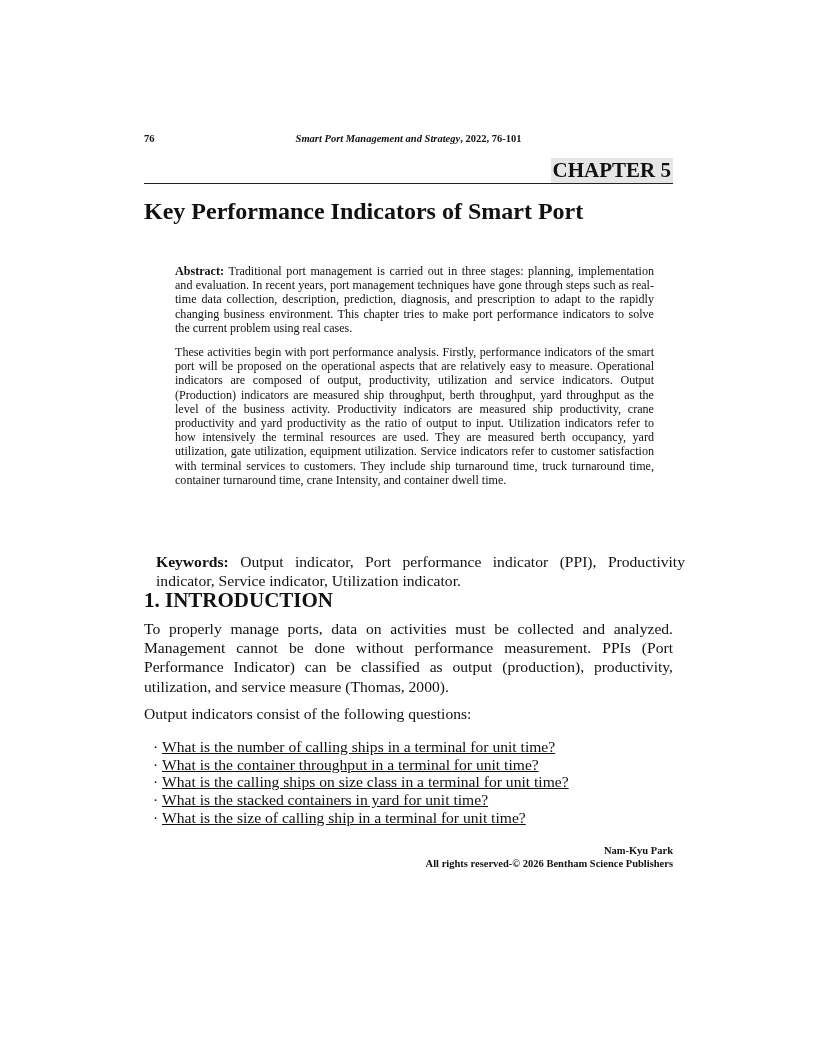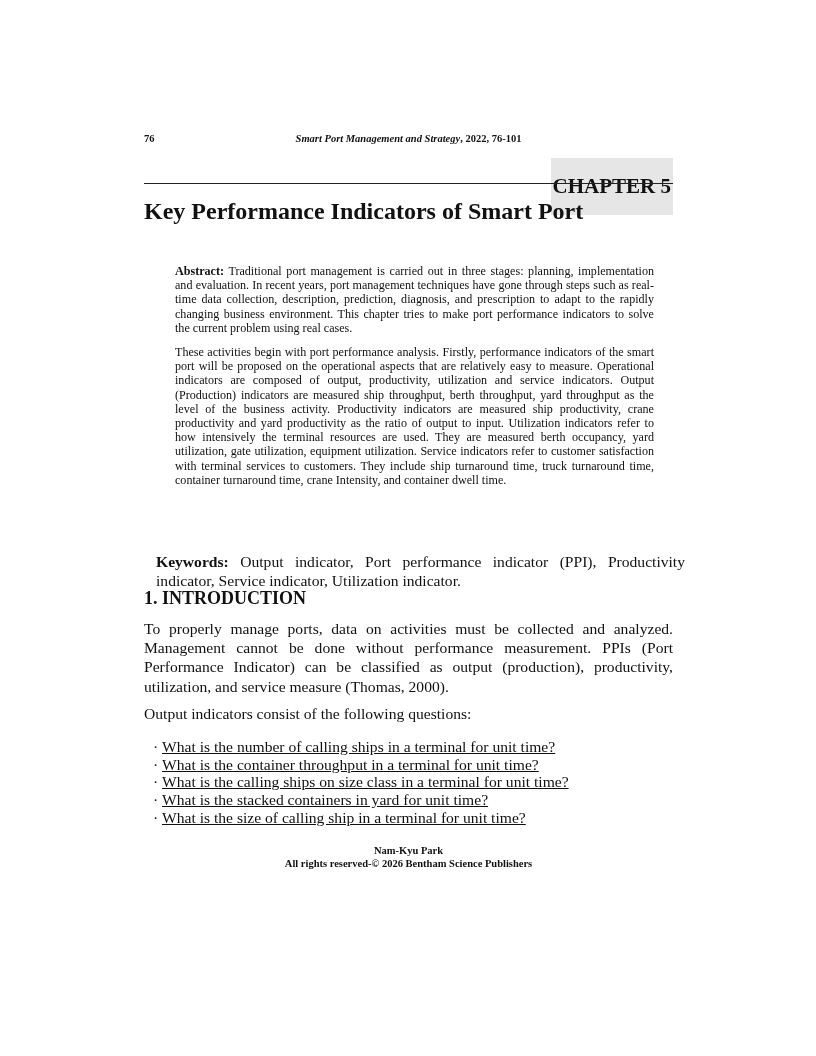--- a/index.html
+++ b/index.html
@@ -3,35 +3,35 @@
 <meta charset="utf-8">
 <style>
   html, body { margin: 0; padding: 0; background: #ffffff; }
   body { width: 816px; height: 1056px; position: relative; overflow: hidden;
          font-family: "Liberation Serif", serif; color: #111; }
   .abs { position: absolute; }
   .running-head { top: 133px; left: 144px; width: 529px; font-size: 10.5px; font-weight: bold; }
   .running-head .page-num { position: absolute; left: 0; top: 0; }
   .running-head .journal { position: absolute; left: 0; width: 529px; text-align: center; top: 0; font-style: italic; }
   .running-head .journal .plain { font-style: normal; }
-  .chapter-label { top: 158px; right: 143px; font-size: 21px; font-weight: bold; background: #e6e6e6; padding: 16px 2px; line-height: 25px; text-align: right; }
+  .chapter-label { top: 158px; right: 143px; font-size: 21px; font-weight: bold; background: #e6e6e6; padding: 0 2px; line-height: 25px; text-align: right; }
   .rule { top: 183px; left: 144px; width: 529px; height: 1px; background: #222; }
   .title { top: 198px; left: 144px; font-size: 24px; font-weight: bold; letter-spacing: 0; }
   .abstract { top: 264px; left: 175px; width: 497px; font-size: 12.1px; line-height: 14.2px; text-align: justify; }
   .abstract p { margin: 0 18px 10px 0; }
   .abstract b { font-weight: bold; }
   .body { left: 144px; width: 529px; font-size: 15.6px; line-height: 19.2px; text-align: justify; }
   .keywords { top: 540px; }
-  .section-head { top: 588px; left: 144px; font-size: 18px; font-weight: bold; }
+  .section-head { top: 588px; left: 144px; font-size: 21px; font-weight: bold; }
   .intro { top: 619px; }
   .output-lead { top: 704px; }
   .bullets { top: 738px; left: 153px; font-size: 15.6px; line-height: 17.7px; margin: 0; padding: 0; list-style: none; }
   .bullets li { white-space: nowrap; text-decoration: underline; }
   .bullets .dot { display: inline-block; width: 9px; }
-  .footer { top: 845px; left: 144px; width: 529px; text-align: center; font-size: 10.5px; font-weight: bold; line-height: 12.5px; }
+  .footer { top: 845px; left: 144px; width: 529px; text-align: right; font-size: 10.5px; font-weight: bold; line-height: 12.5px; }
 </style>
 </head>
 <body>
 
 <div class="abs running-head">
   <span class="page-num">76</span>
   <div class="journal"><span>Smart Port Management and Strategy</span><span class="plain">, 2022, 76-101</span></div>
 </div>
 
 <div class="abs chapter-label">CHAPTER 5</div>

